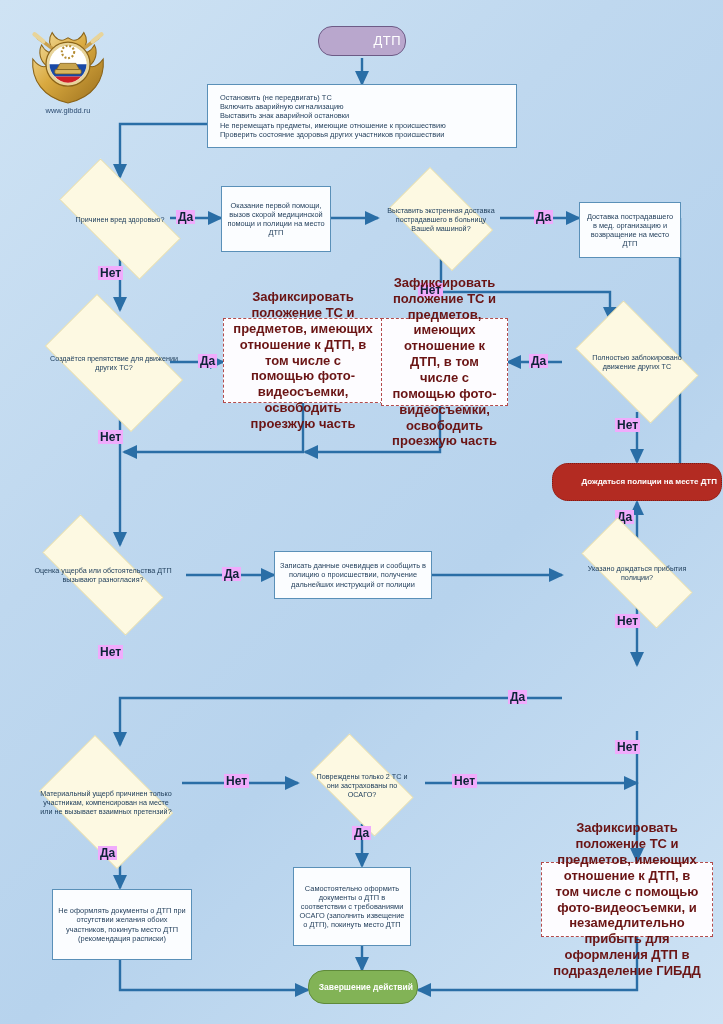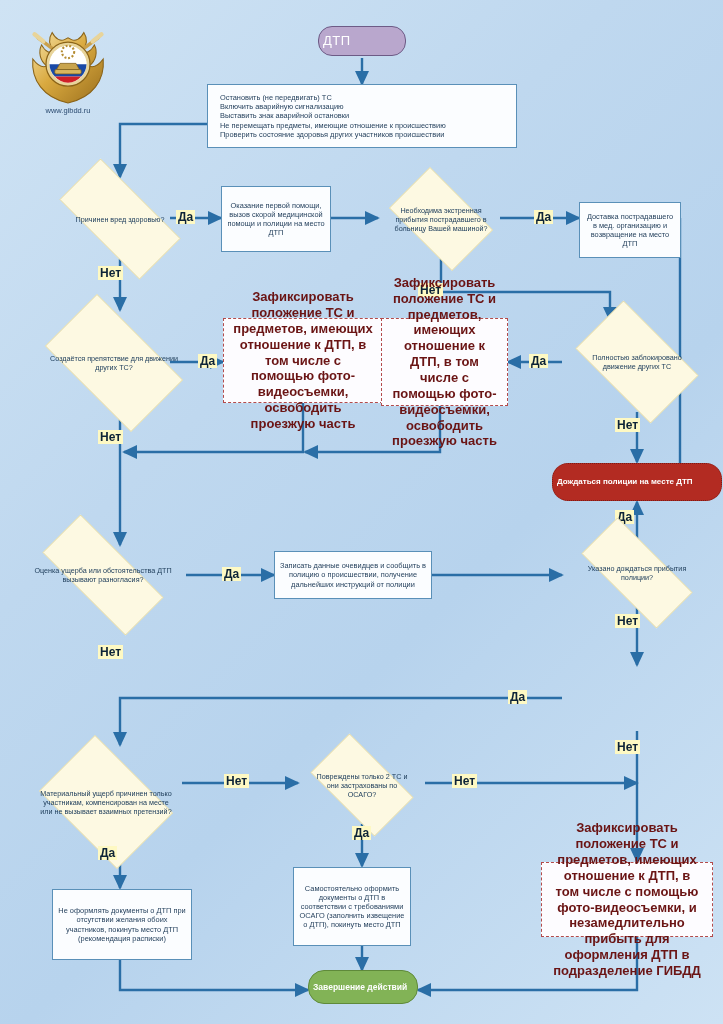--- a/index.html
+++ b/index.html
@@ -5,21 +5,21 @@
   html,body{margin:0;padding:0;}
   body{
     width:723px;height:1024px;
     font-family:"Liberation Sans",sans-serif;
     background:linear-gradient(135deg,#cfe3f4 0%,#bfd8ef 35%,#b7d3ed 60%,#cde2f4 100%);
     position:relative;overflow:hidden;
   }
   #stage{position:absolute;inset:0;}
   svg.wires{position:absolute;left:0;top:0;width:723px;height:1024px;pointer-events:none;}
 
-  .node{position:absolute;box-sizing:border-box;display:flex;align-items:center;justify-content:flex-start;text-align:center;}
+  .node{position:absolute;box-sizing:border-box;display:flex;align-items:center;justify-content:flex-end;text-align:center;}
   .node .txt{line-height:1.22;display:block;padding:0 4px;}
 
   
   .proc{
     background:#fbfdff;border:1px solid #5a90b8;
     color:#1d3a57;font-size:7.4px;
   }
   
   .note{
     background:#fdfcff;border:1px dashed #b34b4b;
@@ -51,21 +51,21 @@
     box-sizing:border-box;
   }
   .dec .dlabel{
     position:absolute;inset:0;display:flex;align-items:center;justify-content:center;
     text-align:center;color:#22415e;font-size:7.2px;line-height:1.25;padding:0 12%;
     box-sizing:border-box;
   }
 
   
   .chip{
-    position:absolute;background:#fef9c3;color:#0d2337;
+    position:absolute;background:#f0abfc;color:#0d2337;
     font-size:12px;font-weight:bold;line-height:1;
     padding:1px 2px;white-space:nowrap;
   }
 
   
   .emblem{position:absolute;left:24px;top:22px;width:88px;height:88px;}
   .emblem-url{position:absolute;left:22px;top:106px;width:92px;text-align:center;
     font-size:7.5px;color:#2a4a70;}
 </style>
 </head>
@@ -184,21 +184,21 @@
   </div>
   <div class="chip" style="left:176px;top:210px;">Да</div>
   <div class="chip" style="left:98px;top:266px;">Нет</div>
 
   <div class="node proc" style="left:221px;top:186px;width:110px;height:66px;">
     <span class="txt">Оказание первой помощи, вызов скорой медицинской помощи и полиции на место ДТП</span>
   </div>
 
   <div class="dec" style="left:378px;top:178px;width:126px;height:82px;">
     <div class="dshape"></div>
-    <div class="dlabel" style="padding:0 6%;">Необходима экстренная прибытия пострадавшего в больницу Вашей машиной?</div>
+    <div class="dlabel" style="padding:0 6%;">Выставить экстренная доставка пострадавшего в больницу Вашей машиной?</div>
   </div>
   <div class="chip" style="left:534px;top:210px;">Да</div>
   <div class="chip" style="left:418px;top:283px;">Нет</div>
 
   <div class="node proc" style="left:579px;top:182px;width:102px;height:56px;margin-top:20px;">
     <span class="txt">Доставка пострадавшего в мед. организацию и возвращение на место ДТП</span>
   </div>
 
   <div class="dec" style="left:28px;top:311px;width:172px;height:104px;">
     <div class="dshape"></div>

